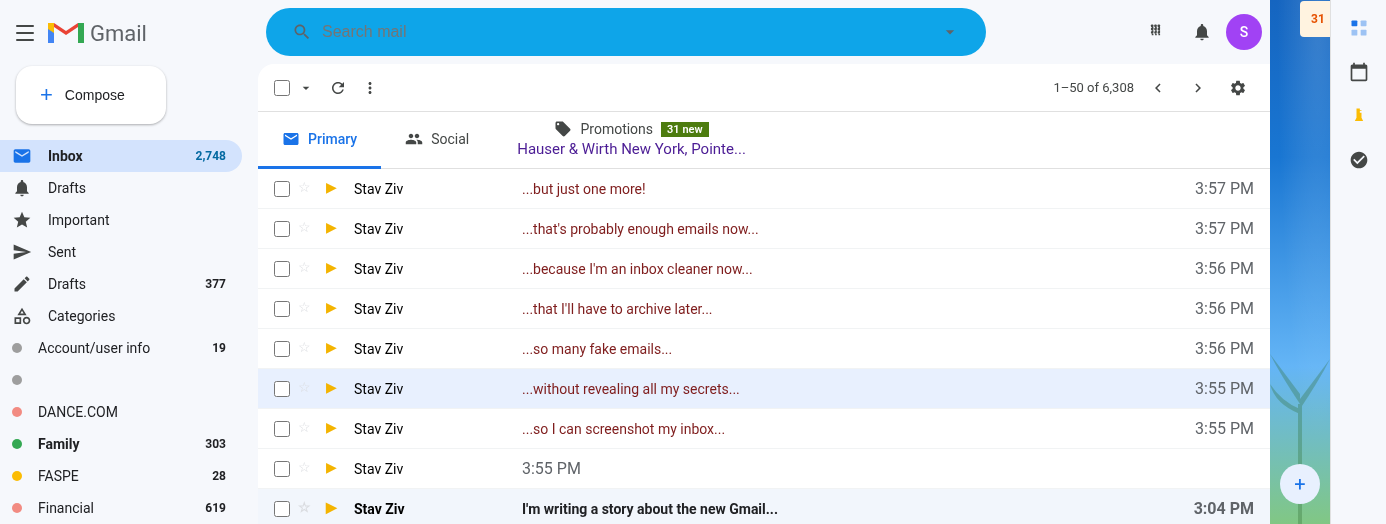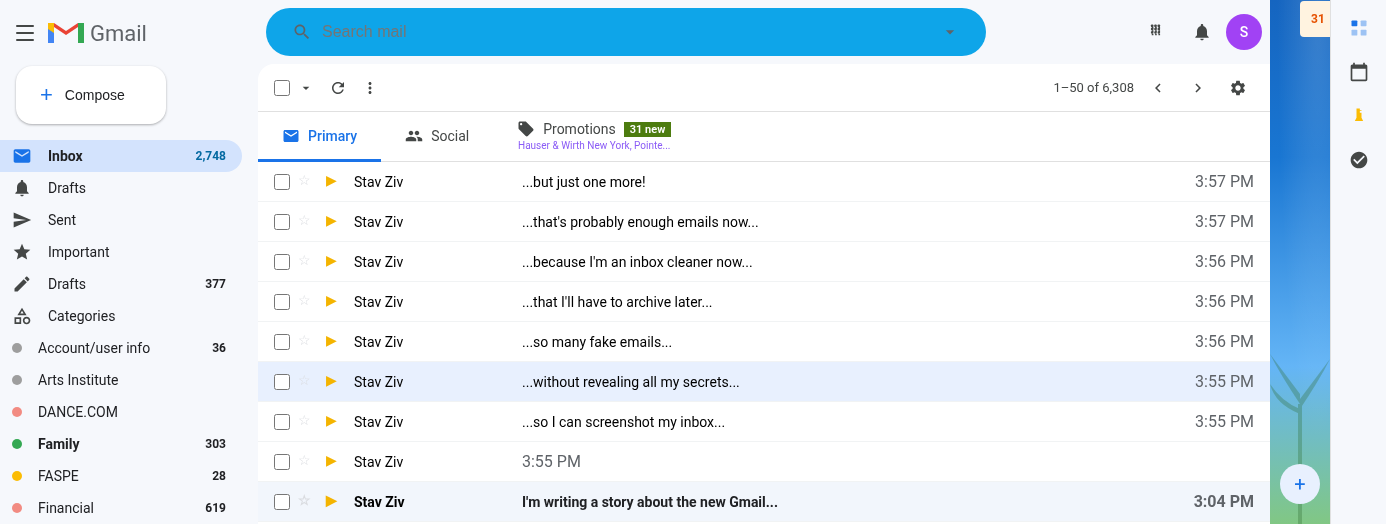--- a/index.html
+++ b/index.html
@@ -211,22 +211,22 @@
     .tab-badge {
       background: #4d7c0f;
       color: white;
       border-radius: 0;
       padding: 1px 6px;
       font-size: 11px;
       font-weight: 600;
     }
 
     .promotions-preview {
-      font-size: 10px;
-      color: #8b5cf6;
+      font-size: 15px;
+      color: #4c1d95;
     }
 
     
     .email-list { overflow-y: auto; flex: 1; }
 
     .email-row {
       display: flex;
       align-items: center;
       padding: 0 16px;
       height: 40px;
@@ -271,21 +271,21 @@
       text-overflow: ellipsis;
       white-space: nowrap;
     }
 
     .row-subject {
       flex: 1;
       overflow: hidden;
       text-overflow: ellipsis;
       white-space: nowrap;
       margin: 0 8px;
-      color: #000000;
+      color: #7f1d1d;
     }
 
     .email-row.unread .row-subject { color: #202124; }
 
     .row-time {
       font-size: 16px;
       color: #5f6368;
       flex-shrink: 0;
       margin-left: 8px;
     }
@@ -463,34 +463,34 @@
       <svg width="20" height="20" viewBox="0 0 24 24" fill="#444746">
           <path d="M12 22c1.1 0 2-.9 2-2h-4c0 1.1.9 2 2 2zm6-6v-5c0-3.07-1.64-5.64-4.5-6.32V4c0-.83-.67-1.5-1.5-1.5s-1.5.67-1.5 1.5v.68C7.63 5.36 6 7.92 6 11v5l-2 2v1h16v-1l-2-2z"></path>
         </svg>
     </div>
     <span class="nav-label">Drafts</span>
   </div>
 
   <div class="nav-item">
     <div class="nav-icon">
       <svg width="20" height="20" viewBox="0 0 24 24" fill="#444746">
-          <path d="M2.01 21L23 12 2.01 3 2 10l15 2-15 2z"></path>
-        </svg>
-    </div>
-    <span class="nav-label">Sent</span>
-  </div>
-
-  <div class="nav-item">
-    <div class="nav-icon">
-      <svg width="20" height="20" viewBox="0 0 24 24" fill="#444746">
           <path d="M0 0h24v24H0z" fill="none"></path>
           <path d="M12 17.27L18.18 21l-1.64-7.03L22 9.24l-7.19-.61L12 2 9.19 8.63 2 9.24l5.46 4.73L5.82 21z"></path>
         </svg>
     </div>
     <span class="nav-label">Important</span>
+  </div>
+
+  <div class="nav-item">
+    <div class="nav-icon">
+      <svg width="20" height="20" viewBox="0 0 24 24" fill="#444746">
+          <path d="M2.01 21L23 12 2.01 3 2 10l15 2-15 2z"></path>
+        </svg>
+    </div>
+    <span class="nav-label">Sent</span>
   </div>
 
   <div class="nav-item">
     <div class="nav-icon">
       <svg width="20" height="20" viewBox="0 0 24 24" fill="#444746">
           <path d="M3 17.25V21h3.75L17.81 9.94l-3.75-3.75L3 17.25zM20.71 7.04c.39-.39.39-1.02 0-1.41l-2.34-2.34c-.39-.39-1.02-.39-1.41 0l-1.83 1.83 3.75 3.75 1.83-1.83z"></path>
         </svg>
     </div>
     <span class="nav-label">Drafts</span>
     <span class="nav-count">377</span>
@@ -501,26 +501,25 @@
       <svg width="20" height="20" viewBox="0 0 24 24" fill="#444746">
           <path d="M12 2l-5.5 9h11L12 2zm0 3.84L13.93 9h-3.87L12 5.84zM17.5 13c-2.49 0-4.5 2.01-4.5 4.5S15.01 22 17.5 22s4.5-2.01 4.5-4.5S19.99 13 17.5 13zm0 7c-1.38 0-2.5-1.12-2.5-2.5s1.12-2.5 2.5-2.5 2.5 1.12 2.5 2.5-1.12 2.5-2.5 2.5zM3 21.5h8v-8H3v8zm2-6h4v4H5v-4z"></path>
         </svg>
     </div>
     <span class="nav-label">Categories</span>
   </div>
 
   <div class="nav-item">
     <div class="nav-dot" style="background:#9e9e9e"></div>
     <span class="nav-label">Account/user info</span>
-    <span class="nav-count">36</span>
+    <span class="nav-count">19</span>
   </div>
 
   <div class="nav-item">
     <div class="nav-dot" style="background:#9e9e9e"></div>
-    <span class="nav-label">Arts Institute</span>
   </div>
 
   <div class="nav-item">
     <div class="nav-dot" style="background:#f28b82"></div>
     <span class="nav-label">DANCE.COM</span>
   </div>
 
   <div class="nav-item" style="font-weight:700">
     <div class="nav-dot" style="background:#34a853"></div>
     <span class="nav-label">Family</span>

